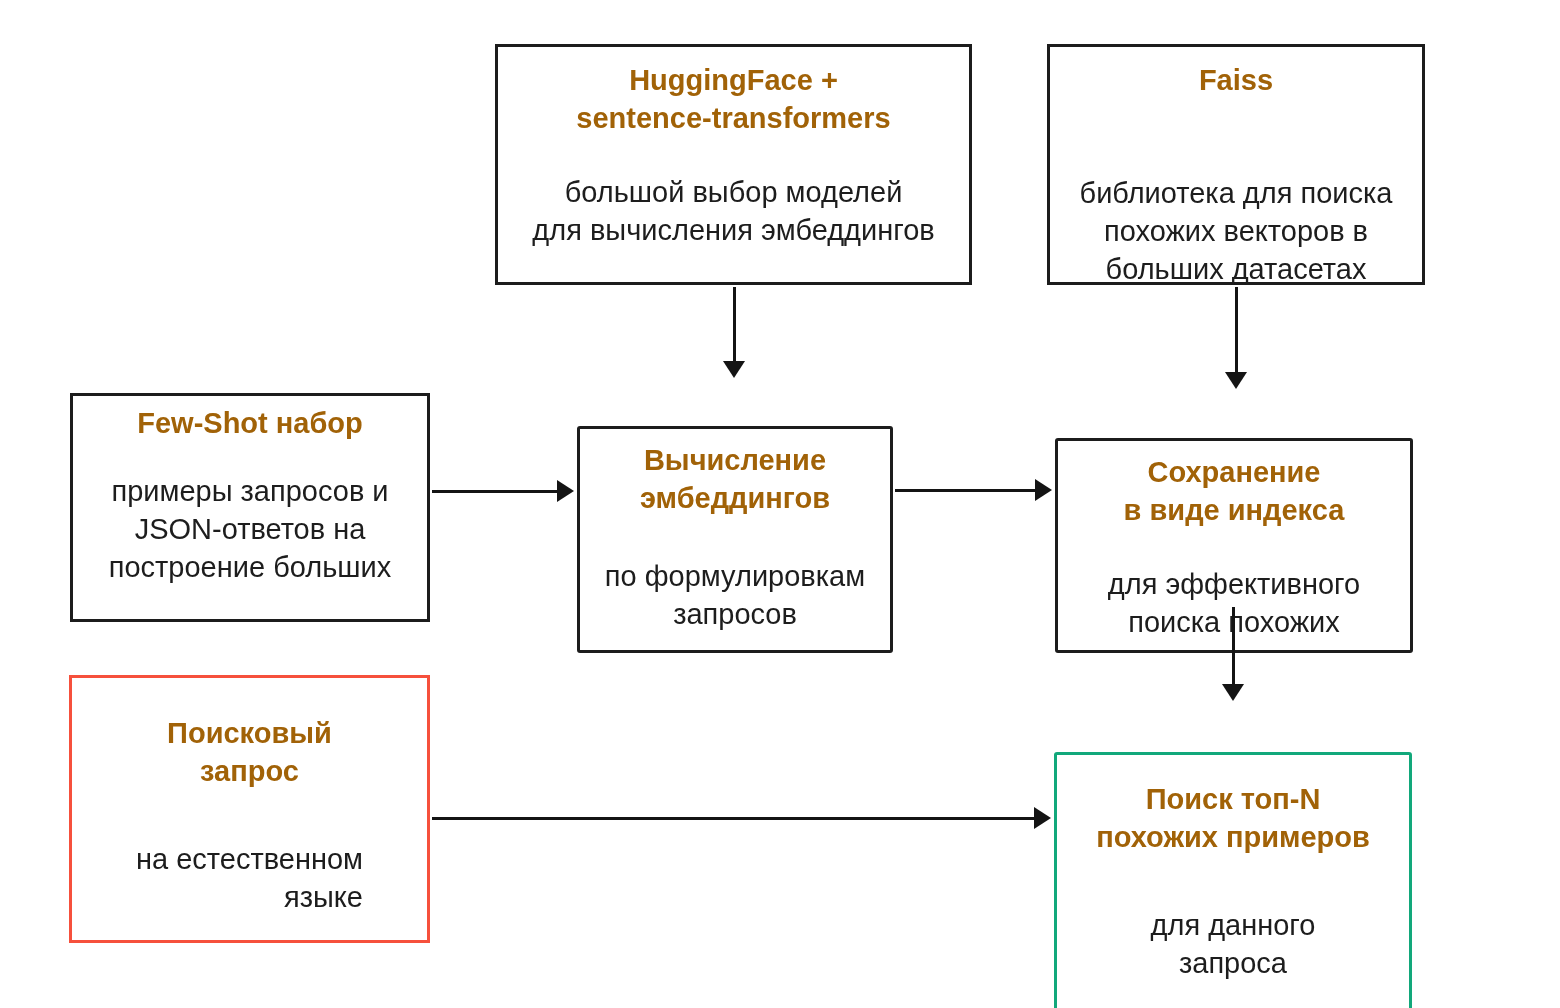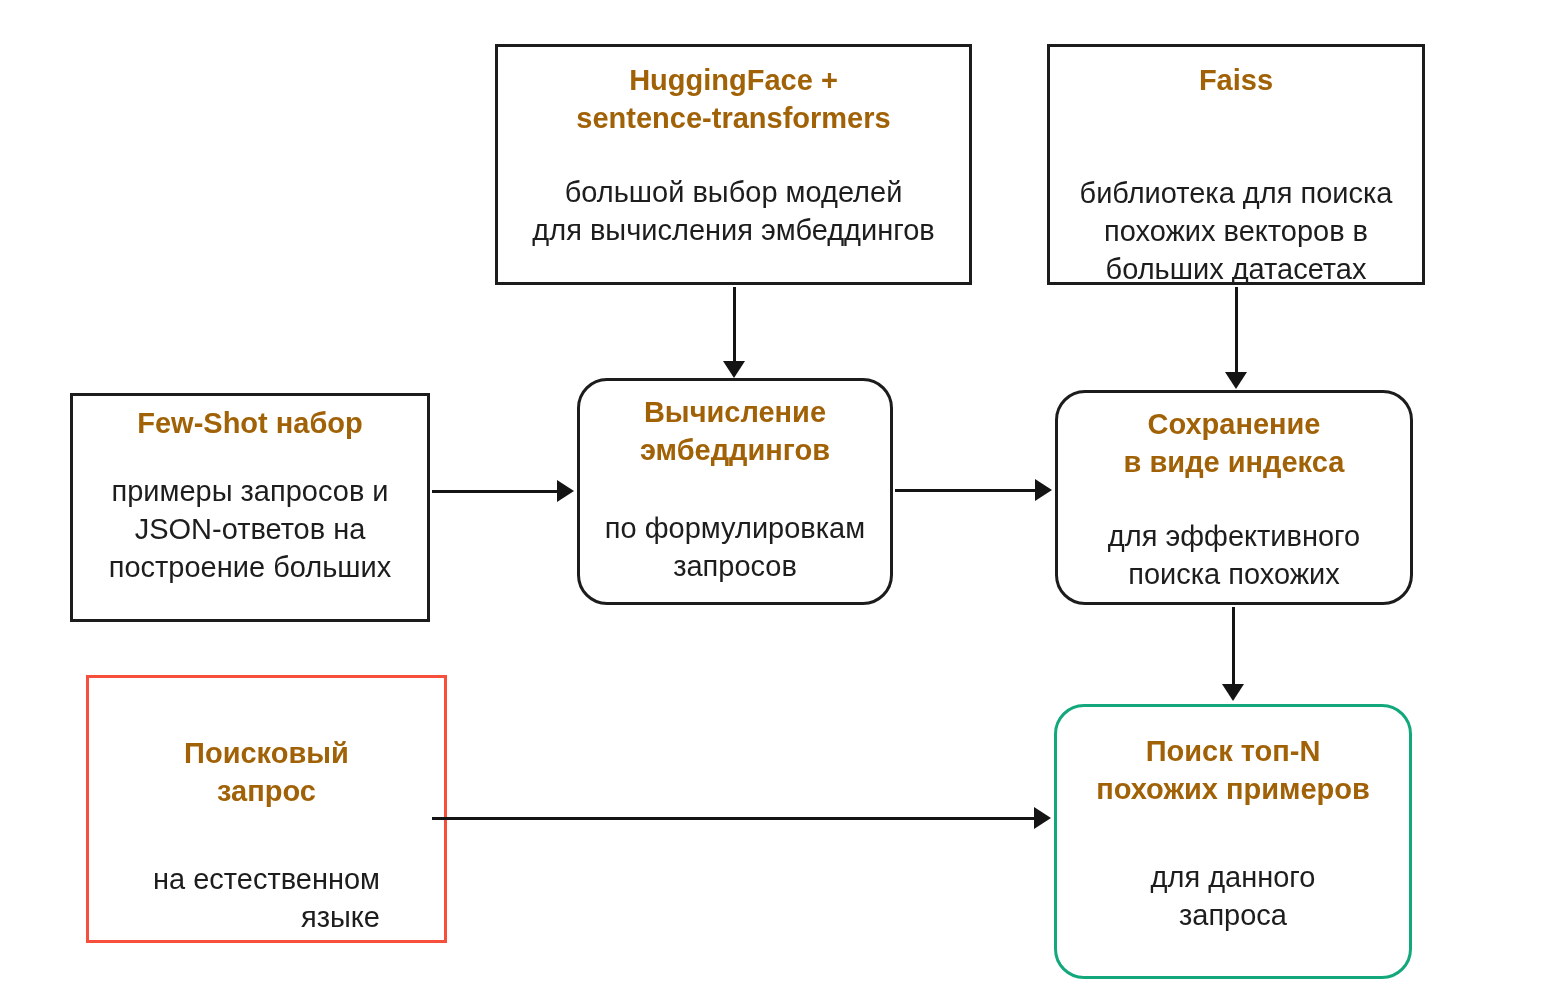--- a/index.html
+++ b/index.html
@@ -31,39 +31,39 @@
     white-space: pre-line;
     color: #a16207;
   }
   .node .desc {
     font-weight: 400;
     font-size: 29px;
     line-height: 38px;
     white-space: pre-line;
     color: #1d1d1d;
   }
-  .rounded { border-radius: 30px; }
+  .rounded { border-radius: 3px; margin-top: 48px; }
 
   .node-huggingface { left: 495px; top: 44px;  width: 477px; height: 241px; padding-top: 14px; }
   .node-huggingface .desc { margin-top: 36px; }
 
   .node-faiss       { left: 1047px; top: 44px; width: 378px; height: 241px; padding-top: 14px; gap: 13px; }
   .node-faiss .desc { margin-top: 62px; }
 
   .node-fewshot     { left: 70px;  top: 377px; width: 360px; height: 229px; padding-top: 8px; margin-top: 16px; }
   .node-fewshot .desc { margin-top: 30px; }
 
   .node-embeddings  { left: 577px; top: 378px; width: 316px; height: 227px; padding-top: 12px; }
   .node-embeddings .desc { margin-top: 40px; }
 
   .node-index       { left: 1055px; top: 390px; width: 358px; height: 215px; padding-top: 12px; }
   .node-index .desc { margin-top: 36px; }
 
-  .node-query       { left: 69px; top: 675px; width: 361px; height: 268px; padding-top: 56px;
-                      border-color: #f6503c; margin-left: 17px; }
+  .node-query       { left: 69px; top: 675px; width: 361px; height: 268px; padding-top: 36px;
+                      border-color: #f6503c; }
   .node-query .desc { margin-top: 50px; text-align: right; }
 
   .node-topn        { left: 1054px; top: 704px; width: 358px; height: 275px; padding-top: 25px;
                       border-color: #12a87b; }
   .node-topn .desc  { margin-top: 50px; }
 
   
   .line { position: absolute; background: #141414; }
   .line-v { width: 3px; }
   .line-h { height: 3px; }

